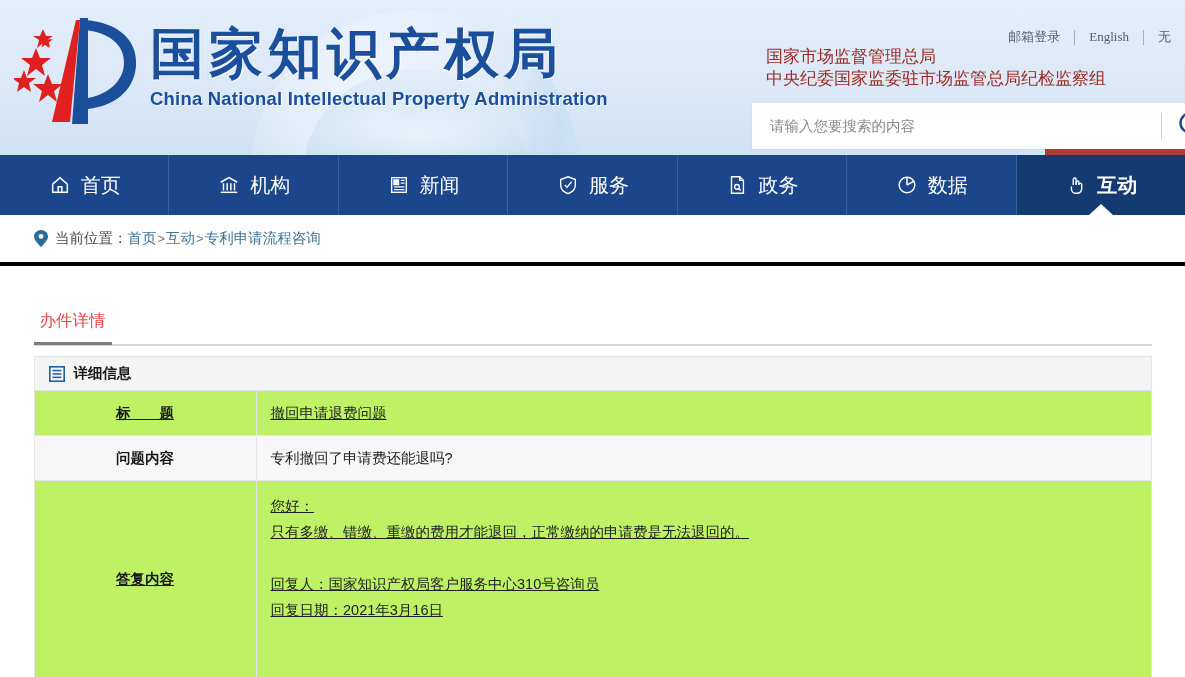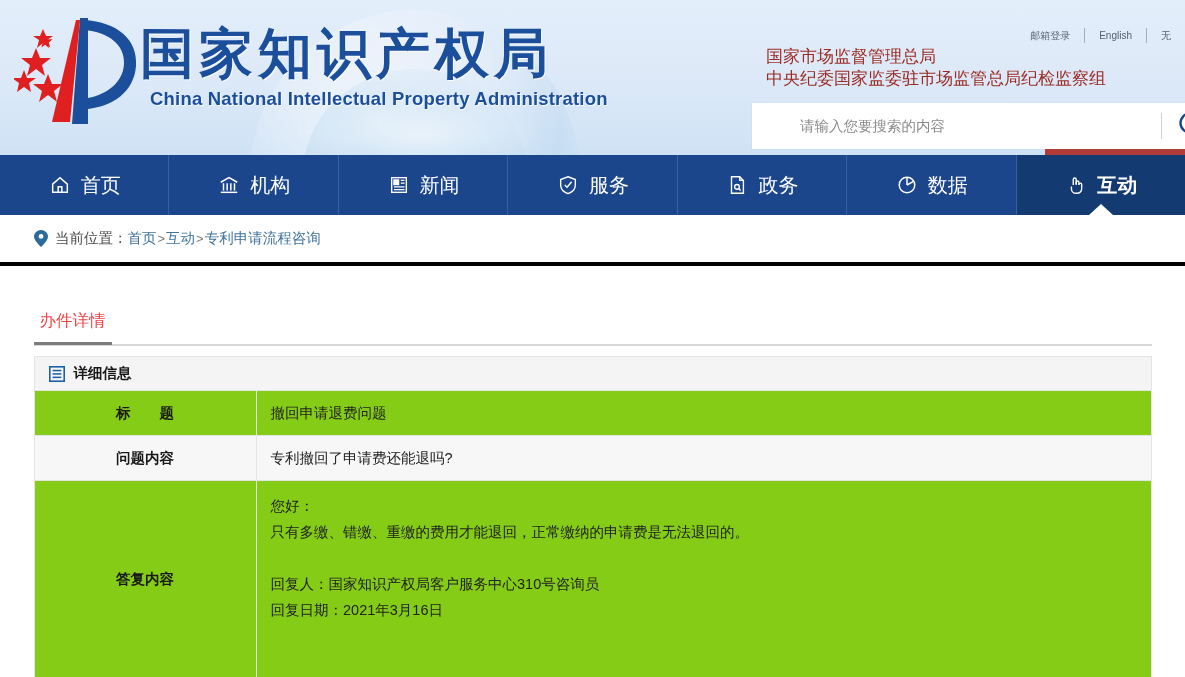--- a/index.html
+++ b/index.html
@@ -57,21 +57,21 @@
 
   .logo-mark {
     position: absolute;
     left: 14px;
     top: 14px;
     width: 130px;
     height: 116px;
   }
   .logo-text-cn {
     position: absolute;
-    left: 140px;
+    left: 150px;
     top: 18px;
     font-family: "DejaVu Sans", sans-serif;
     font-size: 54px;
     font-weight: bold;
     letter-spacing: 5px;
     color: #1b4f9c;
     text-shadow: 1px 1px 0 rgba(255,255,255,0.85);
     white-space: nowrap;
   }
   .logo-text-en {
@@ -84,25 +84,26 @@
     letter-spacing: 0.2px;
     color: #1b4f9c;
     text-shadow: 1px 1px 0 rgba(255,255,255,0.8);
     white-space: nowrap;
   }
 
   .toplinks {
     position: absolute;
     right: 0px;
     top: 28px;
-    font-size: 10px;
+    font-size: 13px;
     color: #4a5a6a;
     display: flex;
     align-items: center;
     white-space: nowrap;
+    font-family: Liberation Serif, serif;
   }
   .toplinks a {
     color: #53616f;
     text-decoration: none;
     padding: 0 14px;
   }
   .toplinks .sep {
     width: 1px;
     height: 15px;
     background: #9fb0c0;
@@ -131,21 +132,20 @@
   }
   .searchbox input {
     flex: 1;
     border: 0;
     outline: none;
     font-size: 14.5px;
     color: #333;
     padding: 0 18px;
     font-family: "Liberation Sans", "DejaVu Sans", sans-serif;
     background: transparent;
-    margin-left: 30px;
   }
   .searchbox input::placeholder { color: #8b8b8b; }
   .search-divider {
     width: 1px;
     height: 26px;
     background: #cfcfcf;
   }
   .search-btn {
     width: 60px;
     height: 46px;
@@ -288,21 +288,21 @@
     color: #1a1a1a;
     padding: 9px 0;
   }
   td.val {
     padding: 9px 14px;
     color: #222;
     line-height: 26px;
     vertical-align: middle;
   }
   tr.zebra td { background: #f7f7f7; }
-  tr.plain td { background: #84cc16; }
+  tr.plain td { background: #bef264; text-decoration: underline; }
   td.val.top { vertical-align: top; padding-top: 12px; }
   .blankline { height: 26px; }
 </style>
 </head>
 <body>
 
 <div class="header">
   <div class="globe"></div>
   <div class="globe-shine"></div>
 

